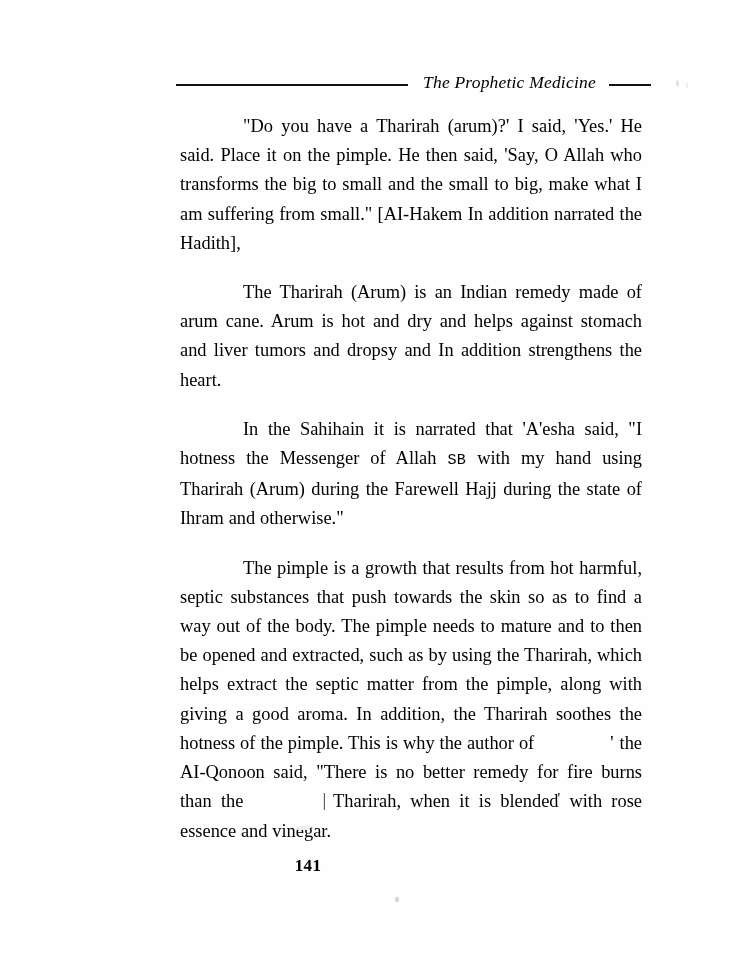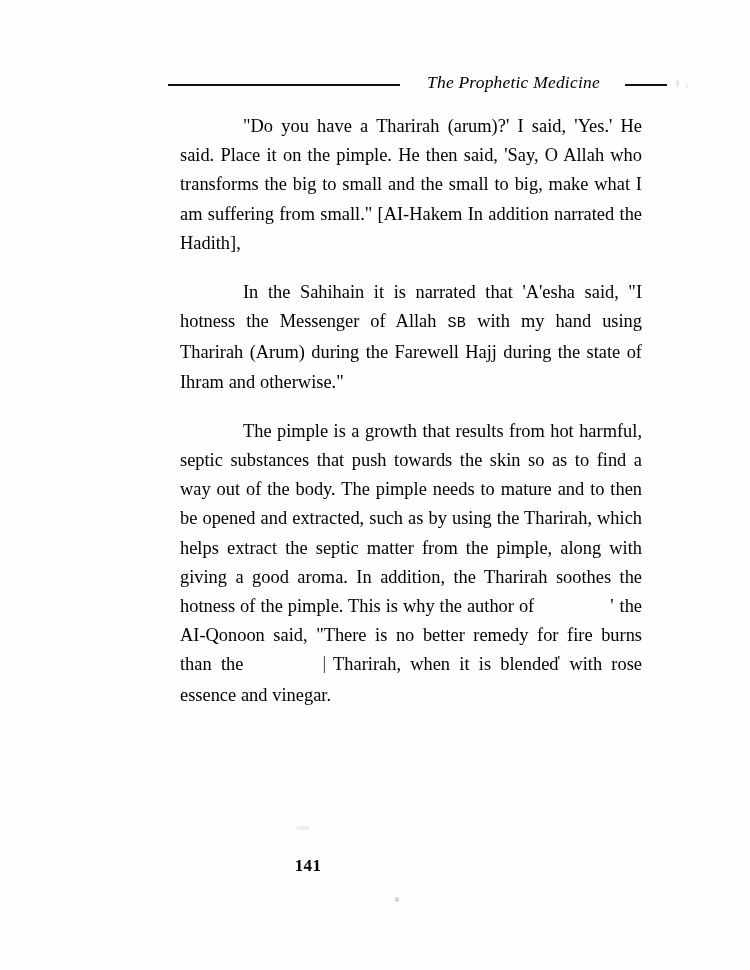--- a/index.html
+++ b/index.html
@@ -22,27 +22,27 @@
   .page {
     position: relative;
     width: 750px;
     height: 970px;
     background: #fefefe;
   }
 
   
   .running-header {
     position: absolute;
-    left: 168px;
+    left: 176px;
     top: 70px;
     width: 460px;
     height: 28px;
     display: flex;
     align-items: center;
-    gap: 16px;
+    gap: 4px;
     text-align: center;
   }
   .rule-long {
     flex: 0 0 232px;
     height: 0;
     border-top: 2px solid #111;
     position: relative;
     top: 1px;
   }
   .header-title {
@@ -156,20 +156,23 @@
     <span class="header-title">The Prophetic Medicine</span>
     <span class="rule-short"></span>
   </div>
 
   <div class="body-text">
 
     <p class="para">
       <span>"Do you have a Tharirah (arum)?' I said, 'Yes.' He said. Place it on the pimple. He then said, 'Say, O Allah who transforms the big to small and the small to big, make what I am suffering from small." [AI-Hakem In addition narrated the Hadith],</span>
     </p>
 
+    <p class="para">
+      <span>The Tharirah (Arum) is an Indian remedy made of arum cane. Arum is hot and dry and helps against stomach and liver tumors and dropsy and In addition strengthens the heart.</span>
+    </p>
 
     <p class="para">
       <span>In the Sahihain it is narrated that 'A'esha  said, "I hotness the Messenger of Allah </span><span class="smallcaps">SB</span><span> with my hand using Tharirah (Arum) during the Farewell Hajj during the state of Ihram and otherwise."</span>
     </p>
 
     <p class="para">
       <span>The pimple is a growth that results from hot harmful, septic substances that push towards the skin so as to find a way out of the body. The pimple needs to mature and to then be opened and extracted, such as by using the Tharirah, which helps extract the septic matter from the pimple, along with giving a good aroma. In addition, the Tharirah soothes the hotness of the pimple. This is why the author of</span><span class="artifact artifact-gap-left artifact-gap-right">'</span><span>the AI-Qonoon said, "There is no better remedy for fire burns than the</span><span class="artifact-bar">|</span><span>Tharirah, when it is blende</span><span>d</span><span class="artifact-tick">'</span><span> with rose essence and vinegar.</span>
     </p>
 
   </div>

